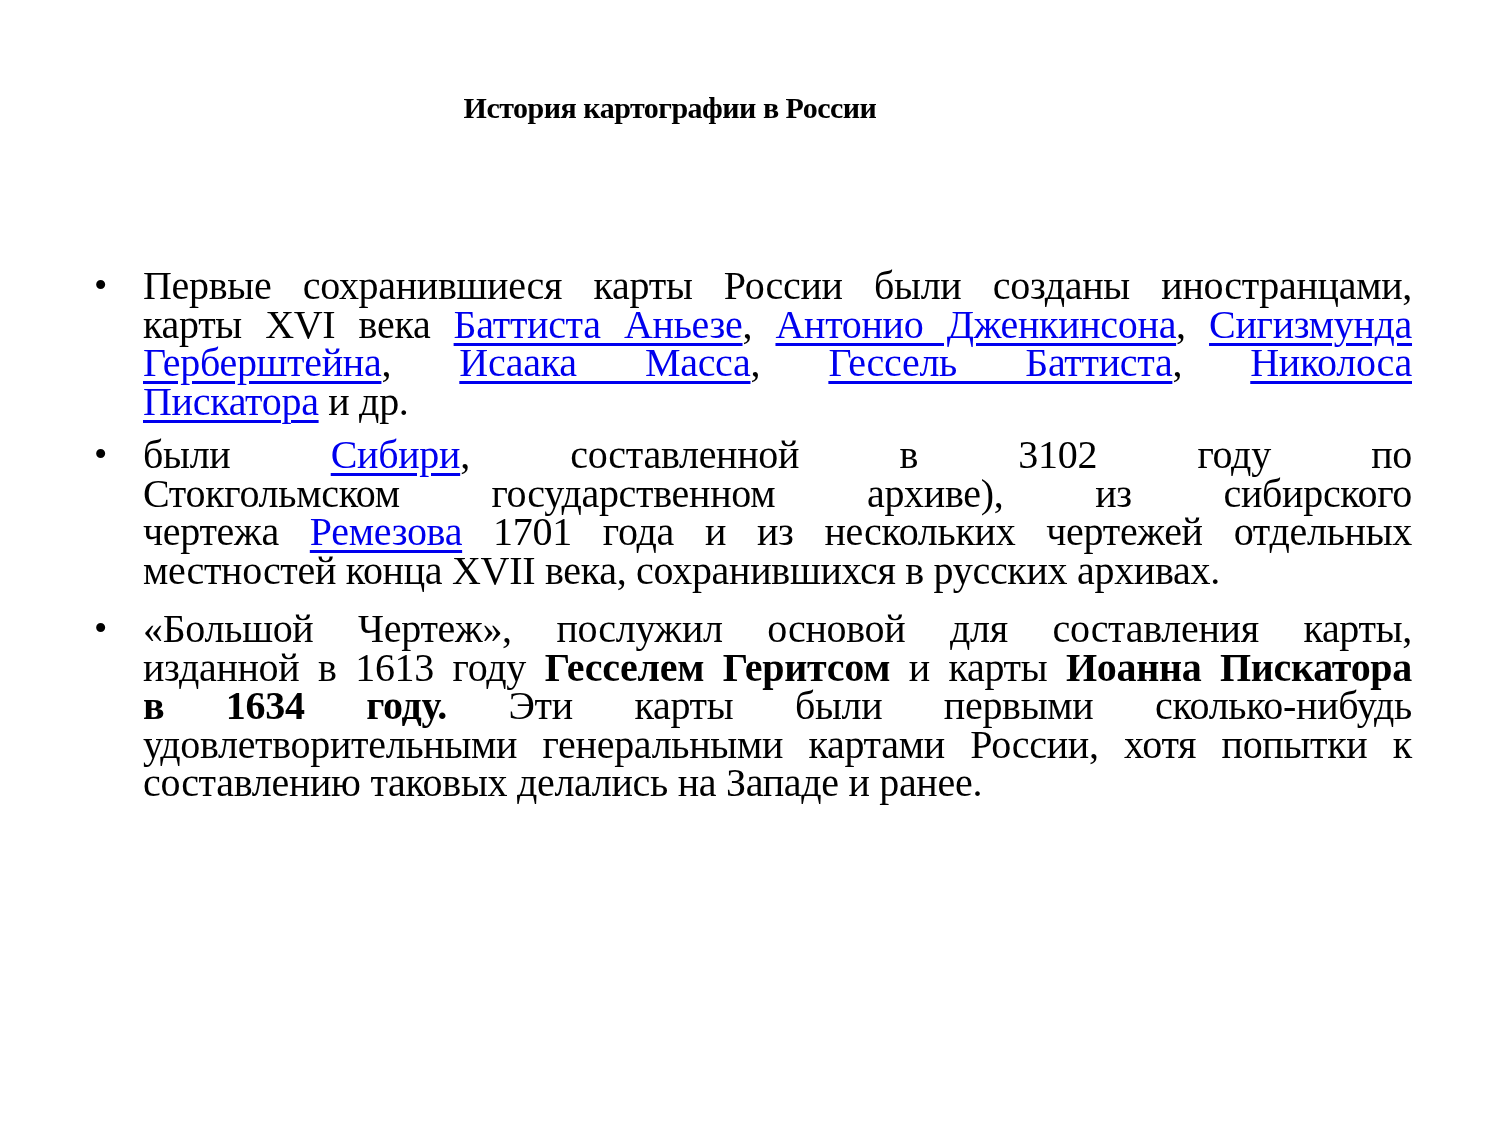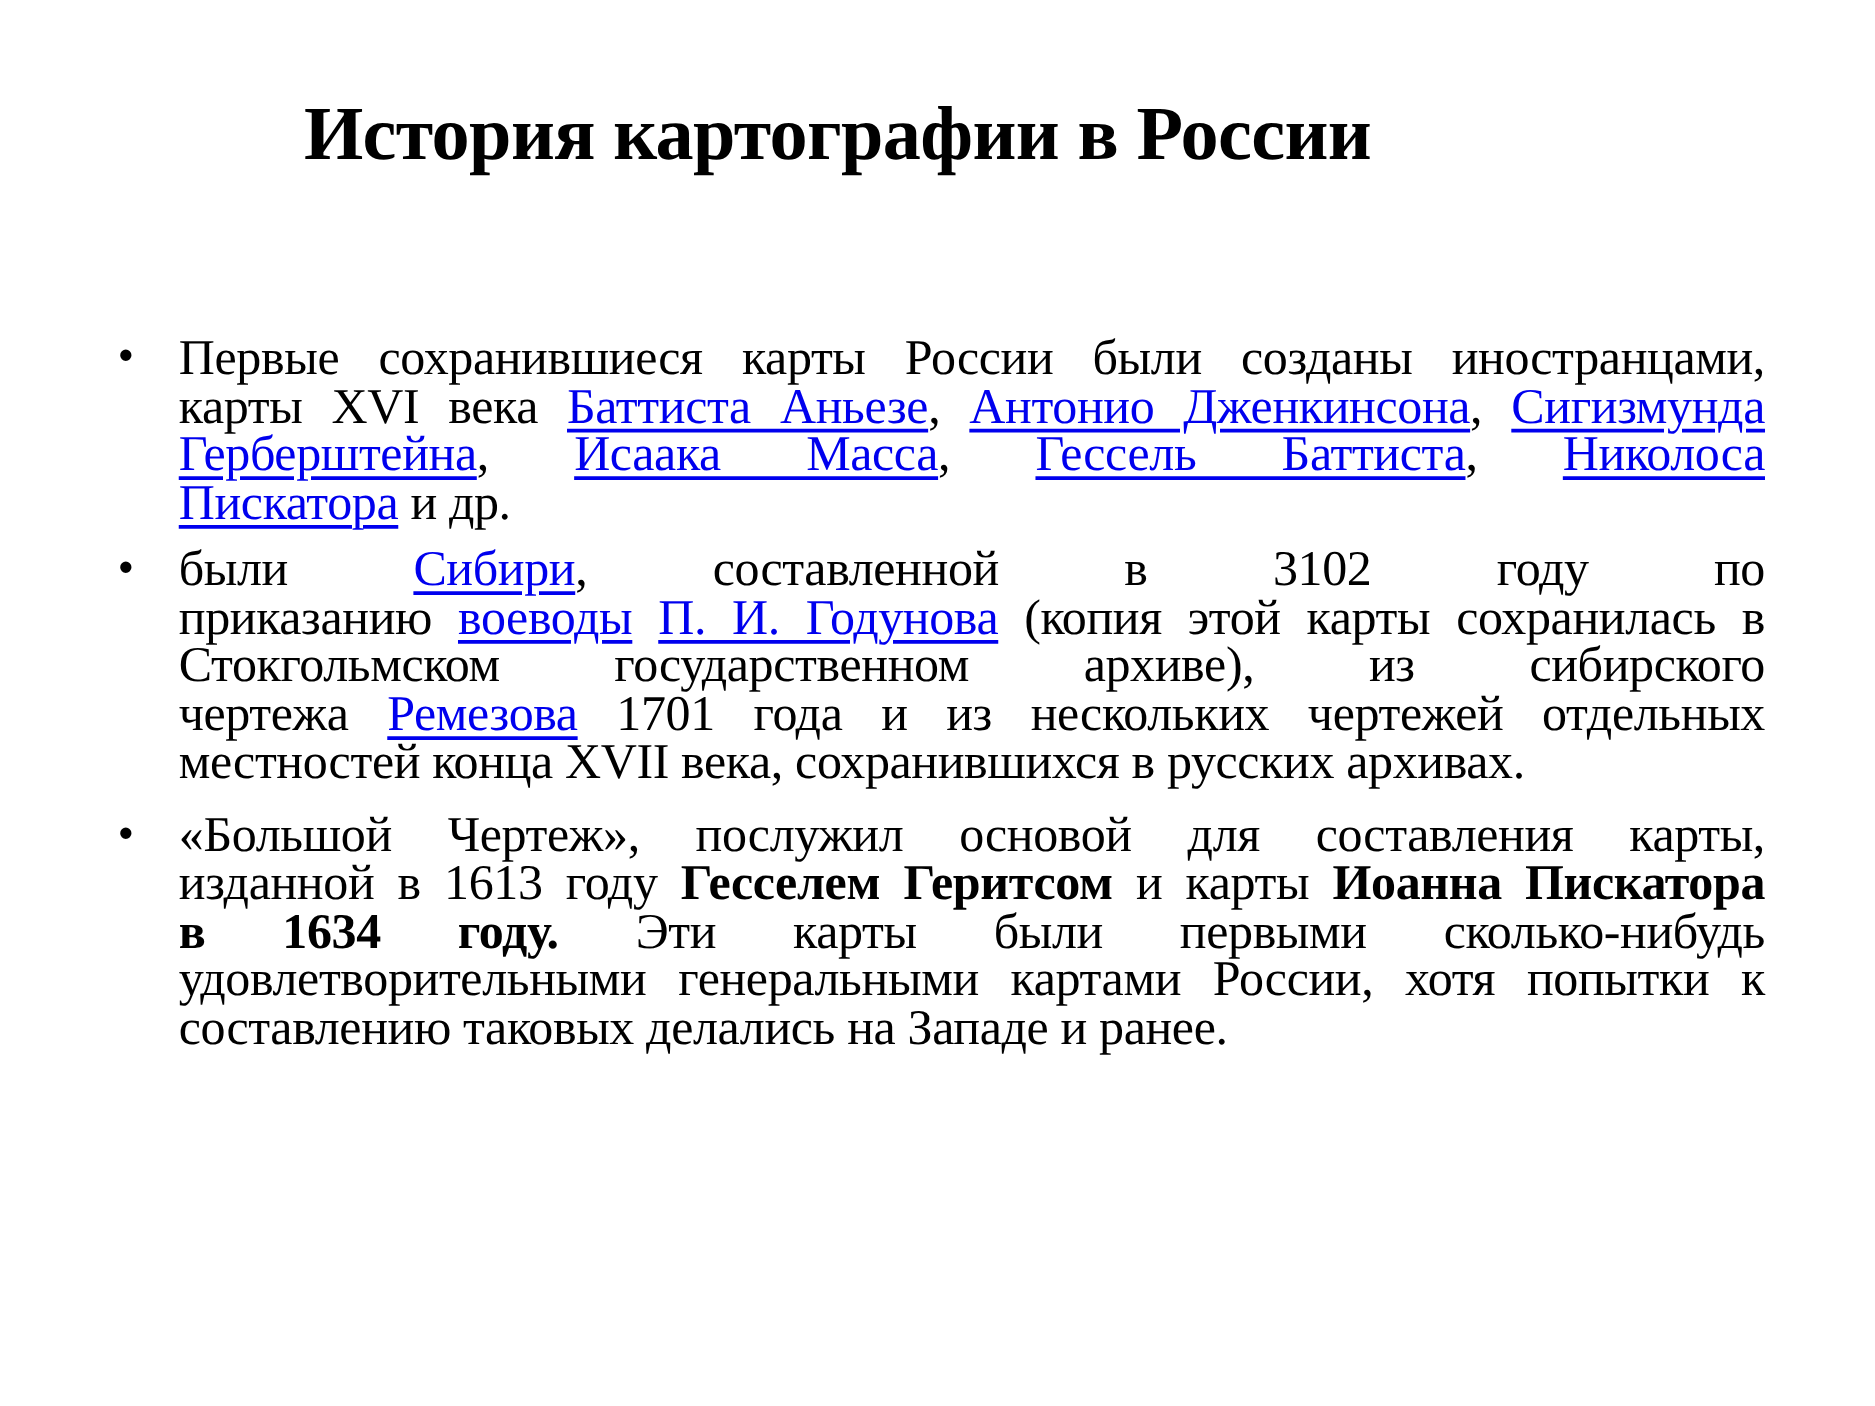--- a/index.html
+++ b/index.html
@@ -2,21 +2,21 @@
 <html style="--link-color: #0000EE;"><head>
 <meta charset="utf-8">
 <style>
   html,body { margin:0; padding:0; background:#ffffff; }
   .slide {
     position:relative; width:1500px; height:1125px; background:#ffffff;
     font-family:"Liberation Serif","DejaVu Serif",serif; color:#000000; overflow:hidden;
   }
   .title {
     position:absolute; top:81px; left:0; width:1340px;
-    text-align:center; font-size:61px; line-height:54px; font-weight:bold;
+    text-align:center; font-size:30px; line-height:54px; font-weight:bold;
     letter-spacing:-0.5px;
   }
   .content {
     position:absolute; top:267px; left:143px; width:1269px;
     list-style:none; margin:0; padding:0;
     font-size:40px; line-height:38.5px; letter-spacing:-0.3px;
   }
   .bullet { position:relative; }
   .bullet + .bullet { margin-top:15px; }
   .bullet:nth-child(3) { margin-top:20px; }
@@ -44,21 +44,20 @@
       <li class="bullet">
         <span class="dot">•</span>
         <div class="line"><span>Первые сохранившиеся карты России были созданы иностранцами,</span></div>
         <div class="line"><span>карты XVI века </span><a class="lnk">Баттиста Аньезе</a><span>, </span><a class="lnk">Антонио Дженкинсона</a><span>, </span><a class="lnk">Сигизмунда</a></div>
         <div class="line"><a class="lnk">Герберштейна</a><span>, </span><a class="lnk">Исаака Масса</a><span>, </span><a class="lnk">Гессель Баттиста</a><span>, </span><a class="lnk">Николоса</a></div>
         <div class="line last"><a class="lnk">Пискатора</a><span> и др.</span></div>
       </li>
       <li class="bullet">
         <span class="dot">•</span>
         <div class="line"><span>были </span><a class="lnk">Сибири</a><span>, составленной в 3102 году по</span></div>
-        <div class="line"><span>приказанию </span><a class="lnk">воеводы</a><span> </span><a class="lnk">П. И. Годунова</a><span> (копия этой карты сохранилась в</span></div>
         <div class="line"><span>Стокгольмском государственном архиве), из сибирского</span></div>
         <div class="line"><span>чертежа </span><a class="lnk">Ремезова</a><span> 1701 года и из нескольких чертежей отдельных</span></div>
         <div class="line last"><span>местностей конца XVII века, сохранившихся в русских архивах.</span></div>
       </li>
       <li class="bullet">
         <span class="dot">•</span>
         <div class="line"><span>«Большой Чертеж», послужил основой для составления карты,</span></div>
         <div class="line"><span>изданной в 1613 году </span><span class="b">Гесселем Геритсом</span><span> и карты </span><span class="b">Иоанна Пискатора</span></div>
         <div class="line"><span class="b">в 1634 году.</span><span> Эти карты были первыми сколько-нибудь</span></div>
         <div class="line"><span>удовлетворительными генеральными картами России, хотя попытки к</span></div>

